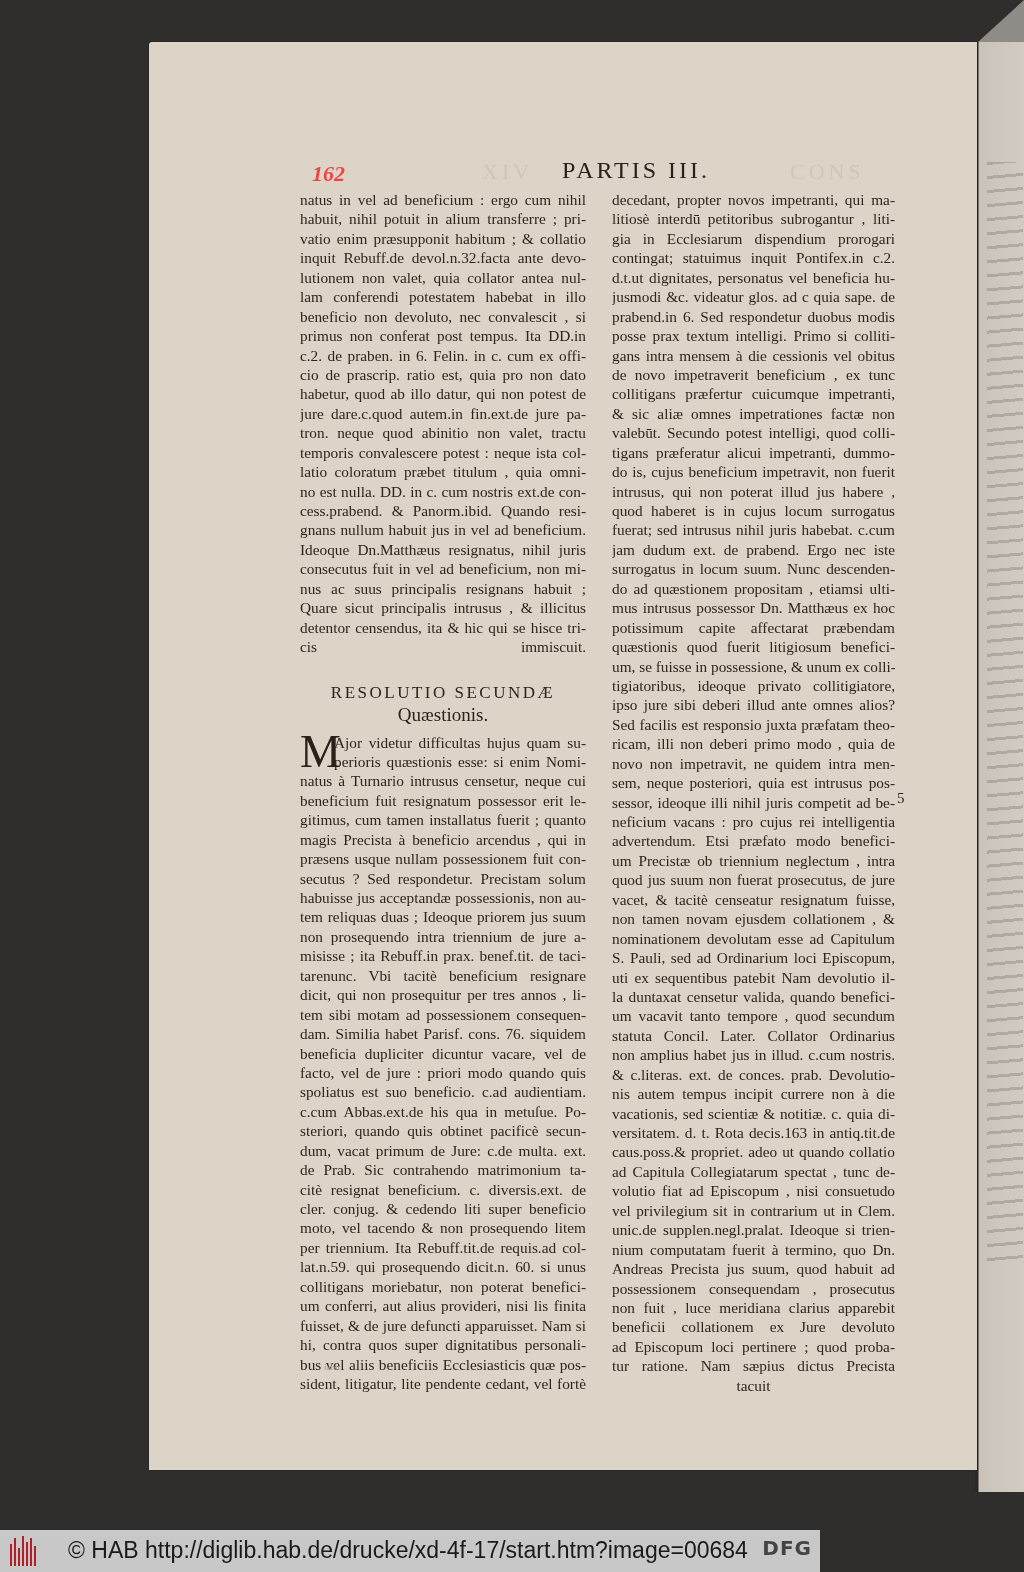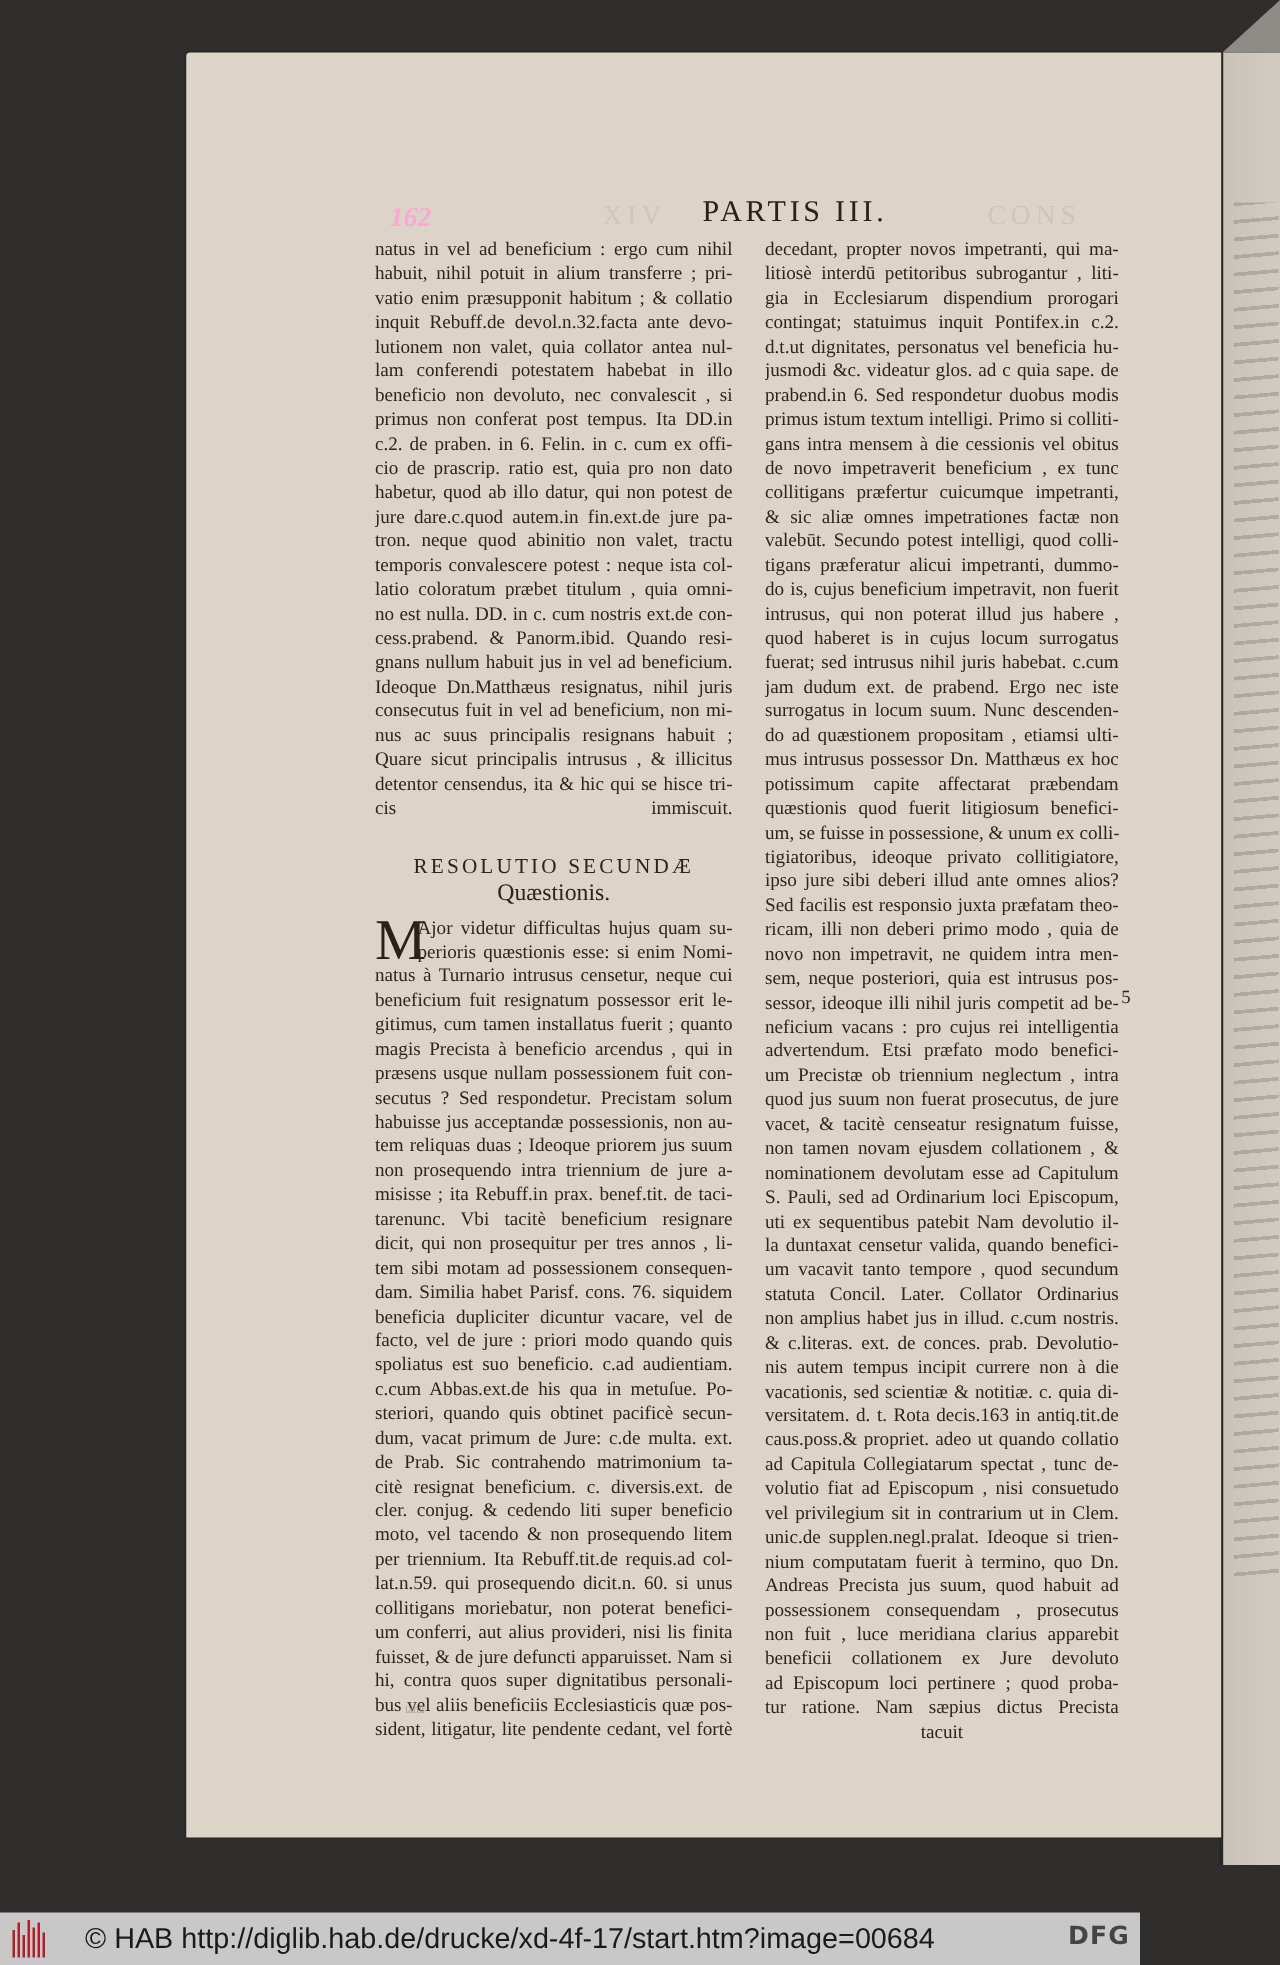--- a/index.html
+++ b/index.html
@@ -29,21 +29,21 @@
   }
   .facing-page .ghost-lines {
     position:absolute; left:12px; top:120px; width:36px; height:1100px;
     background:repeating-linear-gradient(175deg, rgba(120,112,104,0.35) 0 3px, transparent 3px 14px);
   }
   .running-head {
     position:absolute; top:157px; left:312px; width:580px; height:30px;
   }
   .page-number {
     position:absolute; left:0; top:4px;
-    font-family:"Liberation Serif", serif; font-size:22px; font-weight:bold; color:#f9a8d4;
+    font-family:"Liberation Serif", serif; font-size:22px; font-weight:bold; color:#ef4444;
     font-style:italic;
   }
   .running-title {
     position:absolute; left:226px; top:0;
     font-family:"Liberation Serif", serif; font-size:24px; letter-spacing:3px; color:#2b2119;margin-left:24px;
   }
   .ghost-head {
     position:absolute; left:170px; top:2px;
     font-family:"Liberation Serif", serif; font-size:22px; letter-spacing:4px; color:#cfc6b8;
   }
@@ -71,21 +71,21 @@
     position:absolute; left:897px; top:790px;
     font-family:"Liberation Serif", serif; font-size:15px; color:#2f241b;
   }
   .catchword { display:block; text-align:center; height:19.45px; }
   .faint-mark {
     position:absolute; left:324px; top:1338px; font-size:9px; color:#a89d8e;
     font-family:"Liberation Serif", serif;
     margin-top:24px;
   }
   .footer-bar {
-    position:absolute; left:0; top:1530px; width:912px; height:42px;
+    position:absolute; left:0; top:1530px; width:820px; height:42px;
     background:#c8c8c8;
   }
   .footer-logo {
     position:absolute; left:8px; top:6px; width:30px; height:30px;
   }
   .footer-logo span {
     position:absolute; bottom:0; width:2px; background:#b0202a;
   }
   .footer-text {
     position:absolute; left:68px; top:7px;
@@ -188,21 +188,21 @@
 
   <div class="col right">
     <div id="right-lines">
         <span class="line justify">decedant, propter novos impetranti, qui ma-</span>
         <span class="line justify">litiosè interdū petitoribus subrogantur , liti-</span>
         <span class="line justify">gia in Ecclesiarum dispendium prorogari</span>
         <span class="line justify">contingat; statuimus inquit Pontifex.in c.2.</span>
         <span class="line justify">d.t.ut dignitates, personatus vel beneficia hu-</span>
         <span class="line justify">jusmodi &amp;c. videatur glos. ad c quia sape. de</span>
         <span class="line justify">prabend.in 6. Sed respondetur duobus modis</span>
-        <span class="line justify">primus istum textum intelligi. Primo si colliti-</span>
+        <span class="line justify">posse prax textum intelligi. Primo si colliti-</span>
         <span class="line justify">gans intra mensem à die cessionis vel obitus</span>
         <span class="line justify">de novo impetraverit beneficium , ex tunc</span>
         <span class="line justify">collitigans præfertur cuicumque impetranti,</span>
         <span class="line justify">&amp; sic aliæ omnes impetrationes factæ non</span>
         <span class="line justify">valebūt. Secundo potest intelligi, quod colli-</span>
         <span class="line justify">tigans præferatur alicui impetranti, dummo-</span>
         <span class="line justify">do is, cujus beneficium impetravit, non fuerit</span>
         <span class="line justify">intrusus, qui non poterat illud jus habere ,</span>
         <span class="line justify">quod haberet is in cujus locum surrogatus</span>
         <span class="line justify">fuerat; sed intrusus nihil juris habebat. c.cum</span>

